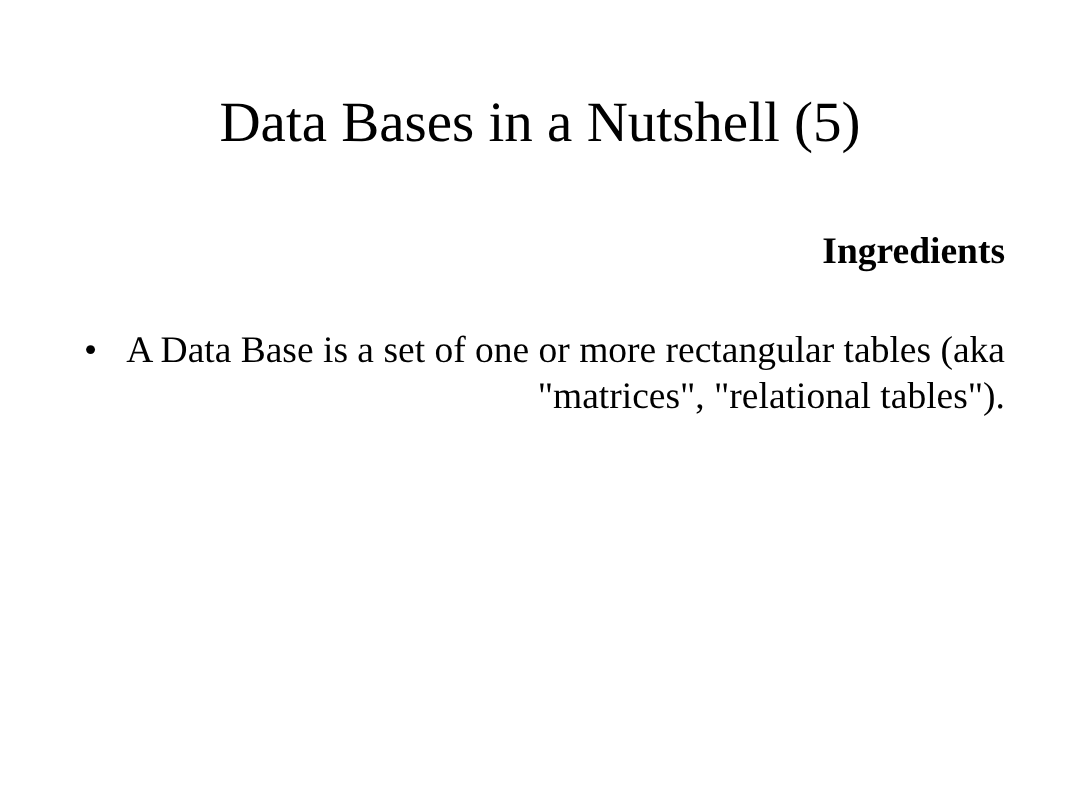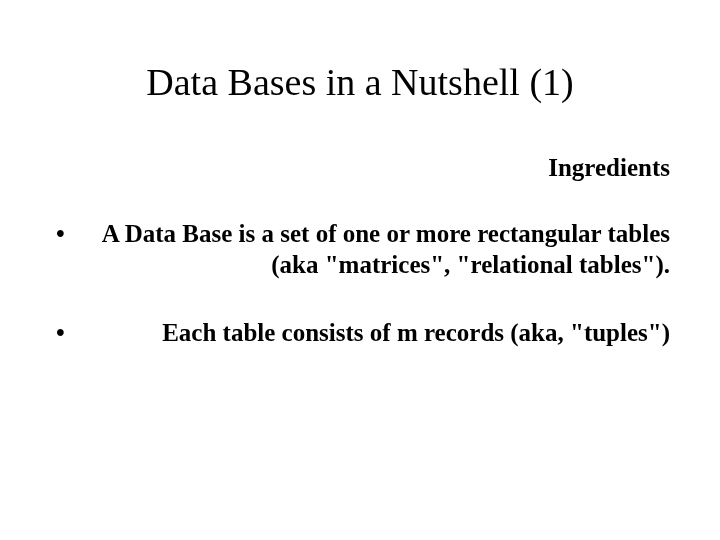--- a/index.html
+++ b/index.html
@@ -21,38 +21,37 @@
       font-size: 25px;
       font-weight: bold;
       margin-bottom: 4px;
     }
     ul.bullets {
       list-style: none;
       padding-left: 0;
     }
     ul.bullets li {
       font-size: 25px;
-      font-weight: bold;
+      font-weight: normal;
       line-height: 1.25;
       padding-left: 30px;
       position: relative;
       margin-bottom: 2px;
       margin-top: 36px;
     }
     ul.bullets li::before {
       content: "•";
       position: absolute;
       left: 6px;
       top: 0;
       font-size: 25px;
     }
   </style>
 </head>
 <body>
 
-<h1 class="title">Data Bases in a Nutshell (1)</h1>
+<h1 class="title">Data Bases in a Nutshell (5)</h1>
 
 <div class="subtitle">Ingredients</div>
 
 <ul class="bullets">
   <li>A Data Base is a set of one or more rectangular tables (aka "matrices", "relational tables").</li>
-  <li>Each table consists of m records (aka, "tuples")</li>
 </ul>
 
 </body></html>

